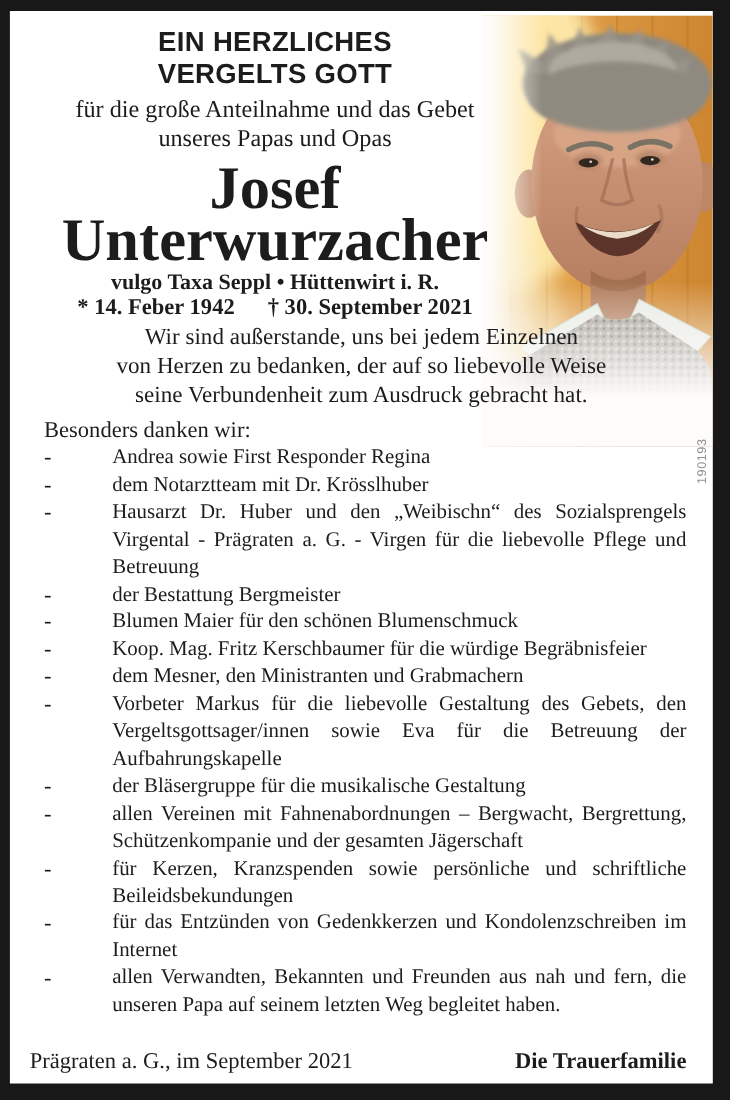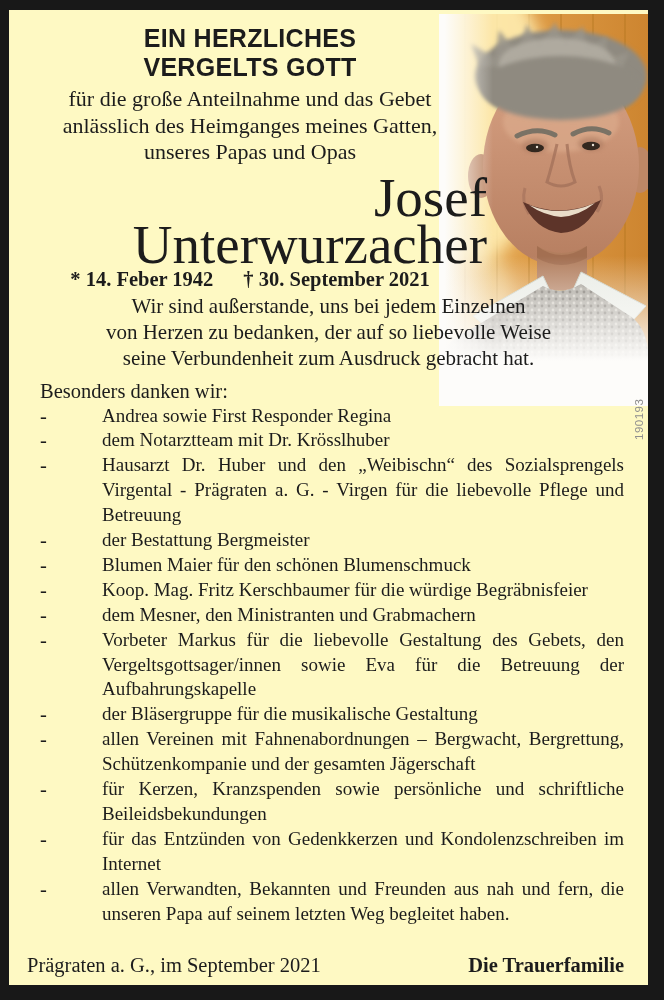--- a/index.html
+++ b/index.html
@@ -4,31 +4,31 @@
 <style>
   html,body{margin:0;padding:0;}
   body{
     width:664px;height:1000px;position:relative;overflow:hidden;
     background:#181818;
     font-family:"Liberation Serif","DejaVu Serif",serif;
     color:#1c1c1c;
   }
   .card{
     position:absolute;left:9px;top:10px;width:639px;height:975px;
-    background:#fef9c3;overflow:hidden;
+    background:#ffffff;overflow:hidden;
   }
   .content{position:relative;z-index:2;}
   
   .top-block{width:474px;margin:0 0 0 4px;padding-top:14px;text-align:center;}
   .main-title{
     font-family:"Liberation Sans","DejaVu Sans",sans-serif;
     font-weight:700;font-size:25px;line-height:29px;letter-spacing:.3px;
   }
   .intro{font-size:22px;line-height:26.5px;margin-top:4px;}
-  .name{font-weight:400;font-size:55px;line-height:47px;margin-top:8px;text-align:right;}
+  .name{font-weight:700;font-size:55px;line-height:47px;margin-top:8px;}
   .vulgo{font-weight:700;font-size:20px;line-height:22px;margin-top:5px;}
   .dates{font-weight:700;font-size:20.5px;line-height:23px;display:flex;justify-content:center;gap:30px;text-align:right;}
   
   .gratitude{font-size:21px;line-height:26px;text-align:center;margin-top:2px;}
   
   .thanks-heading{font-size:20.5px;line-height:25px;margin:8px 24px 0 31px;}
   .thanks-list{list-style:none;margin:0 24px 0 31px;padding:0;}
   .thanks-item{display:flex;align-items:flex-start;}
   .item-marker{flex:none;width:22px;font-size:20.5px;line-height:24.9px;}
   .item-text{flex:1;font-size:19px;line-height:24.9px;text-align:justify;margin-left:40px;}
@@ -145,27 +145,27 @@
 
   <div class="content">
 
     <div class="top-block">
       <div class="main-title">
         <div>EIN HERZLICHES</div>
         <div>VERGELTS GOTT</div>
       </div>
       <div class="intro">
         <div>für die große Anteilnahme und das Gebet</div>
-        <div>anlässlich des Heimganges meines Gatten,</div>
         <div>unseres Papas und Opas</div>
       </div>
       <div class="name">
         <div>Josef</div>
         <div>Unterwurzacher</div>
       </div>
+      <div class="vulgo">vulgo Taxa Seppl • Hüttenwirt i. R.</div>
       <div class="dates">
         <span>* 14. Feber 1942</span>
         <span>† 30. September 2021</span>
       </div>
     </div>
 
     <div class="gratitude">
       <div>Wir sind außerstande, uns bei jedem Einzelnen</div>
       <div>von Herzen zu bedanken, der auf so liebevolle Weise</div>
       <div>seine Verbundenheit zum Ausdruck gebracht hat.</div>

